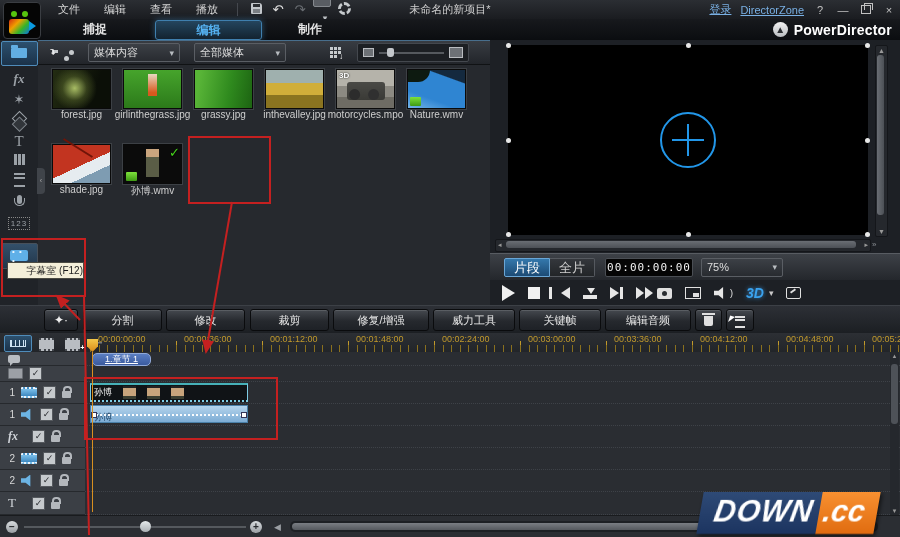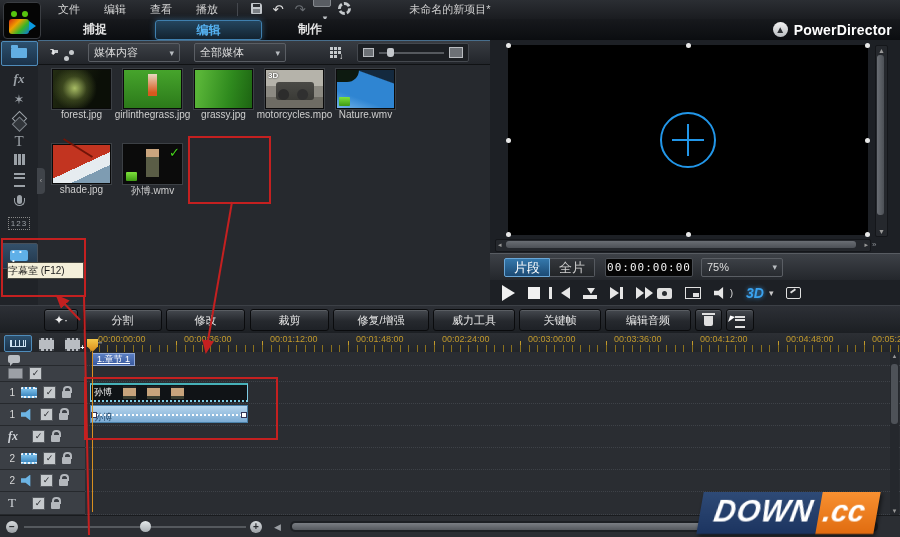--- a/index.html
+++ b/index.html
@@ -216,21 +216,21 @@
   .tfilm-ico{width:16px;height:11px;background:linear-gradient(#7cc0ea,#3e88c0);border-radius:1px;
     border-top:2px dotted #eaf4fc;border-bottom:2px dotted #eaf4fc;box-sizing:border-box;}
   .tspk-ico{width:13px;height:12px;background:#6cb4e4;clip-path:polygon(0 32%,35% 32%,72% 0,72% 100%,35% 68%,0 68%);}
   .tfx-label{font-style:italic;font-family:"Liberation Serif","DejaVu Serif",serif;font-weight:bold;color:#cfd3d8;font-size:12px;}
   .tT-label{font-family:"Liberation Serif","DejaVu Serif",serif;color:#cfd3d8;font-size:13px;}
   .checkbox{width:11px;height:11px;background:#c6cacd;border:1px solid #55595e;border-radius:1px;
     color:#26292d;font-size:9px;line-height:11px;text-align:center;font-weight:bold;}
   .lock{width:9px;height:7px;background:#b3b7bc;border-radius:1px;position:relative;margin-top:4px;}
   .lock:before{content:"";position:absolute;left:1px;top:-5px;width:5px;height:5px;border:2px solid #b3b7bc;border-bottom:none;border-radius:4px 4px 0 0;}
   #chapter-label{position:absolute;left:7px;top:1px;background:linear-gradient(#5a7ec2,#3a5a9e);border:1px solid #8fa8d8;
-    color:#fff;font-size:9px;padding:0 4px;height:11px;line-height:11px;border-radius:0;text-decoration:underline;}
+    color:#fff;font-size:9px;padding:0 12px;height:11px;line-height:11px;border-radius:5px;text-decoration:underline;}
 
   #video-clip{position:absolute;left:5px;top:1px;width:158px;height:19px;background:#101316;
     border:1px solid #7ecce4;border-top:2px solid #46b0b8;border-bottom:2px dotted #7ecce4;box-sizing:border-box;
     display:flex;align-items:center;overflow:hidden;}
   #video-clip .clip-label{font-size:9px;color:#f0f0f0;margin-left:3px;white-space:nowrap;}
   .frame-thumb{width:13px;height:13px;margin-left:11px;background:linear-gradient(#222 15%,#c8a47c 15% 75%,#3a3d30 75%);flex:none;}
   #audio-clip{position:absolute;left:5px;top:1px;width:158px;height:18px;
     background:linear-gradient(#b4d4ec,#7cacd4);border:1px solid #4a80a8;box-sizing:border-box;overflow:hidden;}
   #audio-clip .clip-label{font-size:9px;color:#173a5c;margin-left:3px;line-height:16px;}
   #audio-clip:before{content:"";position:absolute;left:2px;right:2px;top:8px;border-top:2px dotted rgba(255,255,255,.95);}
@@ -244,21 +244,21 @@
   #tl-zoom-knob{position:absolute;left:140px;top:5px;width:11px;height:11px;border-radius:50%;background:linear-gradient(#e6eaec,#aab0b4);}
   #tl-left-arrow{position:absolute;left:274px;top:6px;color:#9a9ea3;font-size:9px;}
   #tl-hscroll{position:absolute;left:290px;top:5px;width:588px;height:11px;background:#1d2024;border-radius:5px;}
   #tl-hscroll .sthumb{position:absolute;left:2px;top:2px;width:580px;height:7px;background:linear-gradient(#7a7e84,#55595e);border-radius:4px;}
   #tl-vscroll{position:absolute;left:890px;top:19px;width:9px;height:163px;background:#25282d;}
   #tl-vscroll .sthumb{position:absolute;left:1px;top:12px;width:7px;height:60px;background:#4e5258;border-radius:3px;}
   #tl-vscroll .arr{position:absolute;left:0;width:9px;text-align:center;font-size:6px;color:#999;}
 
   
   #subtitle-tooltip{position:absolute;left:7px;top:262px;width:75px;height:15px;background:#f4efd9;border:1px solid #4a4a42;
-    color:#1c1c1c;font-size:10px;line-height:15px;text-align:left;z-index:55;}
+    color:#1c1c1c;font-size:10px;line-height:15px;text-align:right;z-index:55;}
   .red-box{position:absolute;border:2px solid #c42020;z-index:50;pointer-events:none;}
   #anno-svg{position:absolute;left:0;top:0;width:900px;height:537px;z-index:52;pointer-events:none;}
 
   
   #watermark{position:absolute;left:700px;top:492px;height:42px;display:flex;z-index:58;
     transform:skewX(-10deg);filter:drop-shadow(2px 2px 2px rgba(0,0,0,.6));}
   #wm-down{background:linear-gradient(#2e4a76,#1c3460);color:#fff;font-size:30px;font-weight:bold;font-style:italic;
     padding:0 6px 0 14px;line-height:40px;letter-spacing:1px;}
   #wm-cc{background:linear-gradient(#f89030,#e06c10);color:#fff;font-size:30px;font-weight:bold;font-style:italic;
     padding:0 12px 0 4px;line-height:40px;}
@@ -279,20 +279,28 @@
       <span class="menu-item">查看</span>
       <span class="menu-item">播放</span>
     </div>
     <span class="mb-sep"></span>
     <span class="mb-ico"><span class="ico-save"></span></span>
     <span class="mb-ico ico-undo">↶</span>
     <span class="mb-ico ico-redo">↷</span>
     <span class="mb-ico"><span class="ico-badge"></span><span class="dd-caret">▾</span></span>
     <span class="mb-ico"><span class="ico-gear"></span></span>
     <div id="win-title">未命名的新项目*</div>
+    <div id="win-right">
+      <span class="link">登录</span>
+      <span class="link">DirectorZone</span>
+      <span class="wc">?</span>
+      <span class="wc">—</span>
+      <span class="wc"><span class="wc-restore"></span></span>
+      <span class="wc">×</span>
+    </div>
   </div>
 
   <div id="tabrow">
     <span class="mode-tab" style="left:55px;width:80px;">捕捉</span>
     <span class="mode-tab active" style="left:155px;width:105px;">编辑</span>
     <span class="mode-tab" style="left:270px;width:80px;">制作</span>
     <div id="brand">
       <span class="up-circle">▲</span>
       <span class="brand-text">PowerDirector</span>
     </div>
@@ -348,20 +356,24 @@
         <div class="lib-thumb t-forest"></div>
         <div class="lib-label">forest.jpg</div>
       </div>
       <div class="lib-cell">
         <div class="lib-thumb t-girl"></div>
         <div class="lib-label">girlinthegrass.jpg</div>
       </div>
       <div class="lib-cell">
         <div class="lib-thumb t-grassy"></div>
         <div class="lib-label">grassy.jpg</div>
+      </div>
+      <div class="lib-cell">
+        <div class="lib-thumb t-valley"></div>
+        <div class="lib-label">inthevalley.jpg</div>
       </div>
       <div class="lib-cell">
         <div class="lib-thumb t-moto">
           <span class="badge-3d">3D</span>
         </div>
         <div class="lib-label">motorcycles.mpo</div>
       </div>
       <div class="lib-cell">
         <div class="lib-thumb t-nature">
           <span class="vid-badge"></span>

